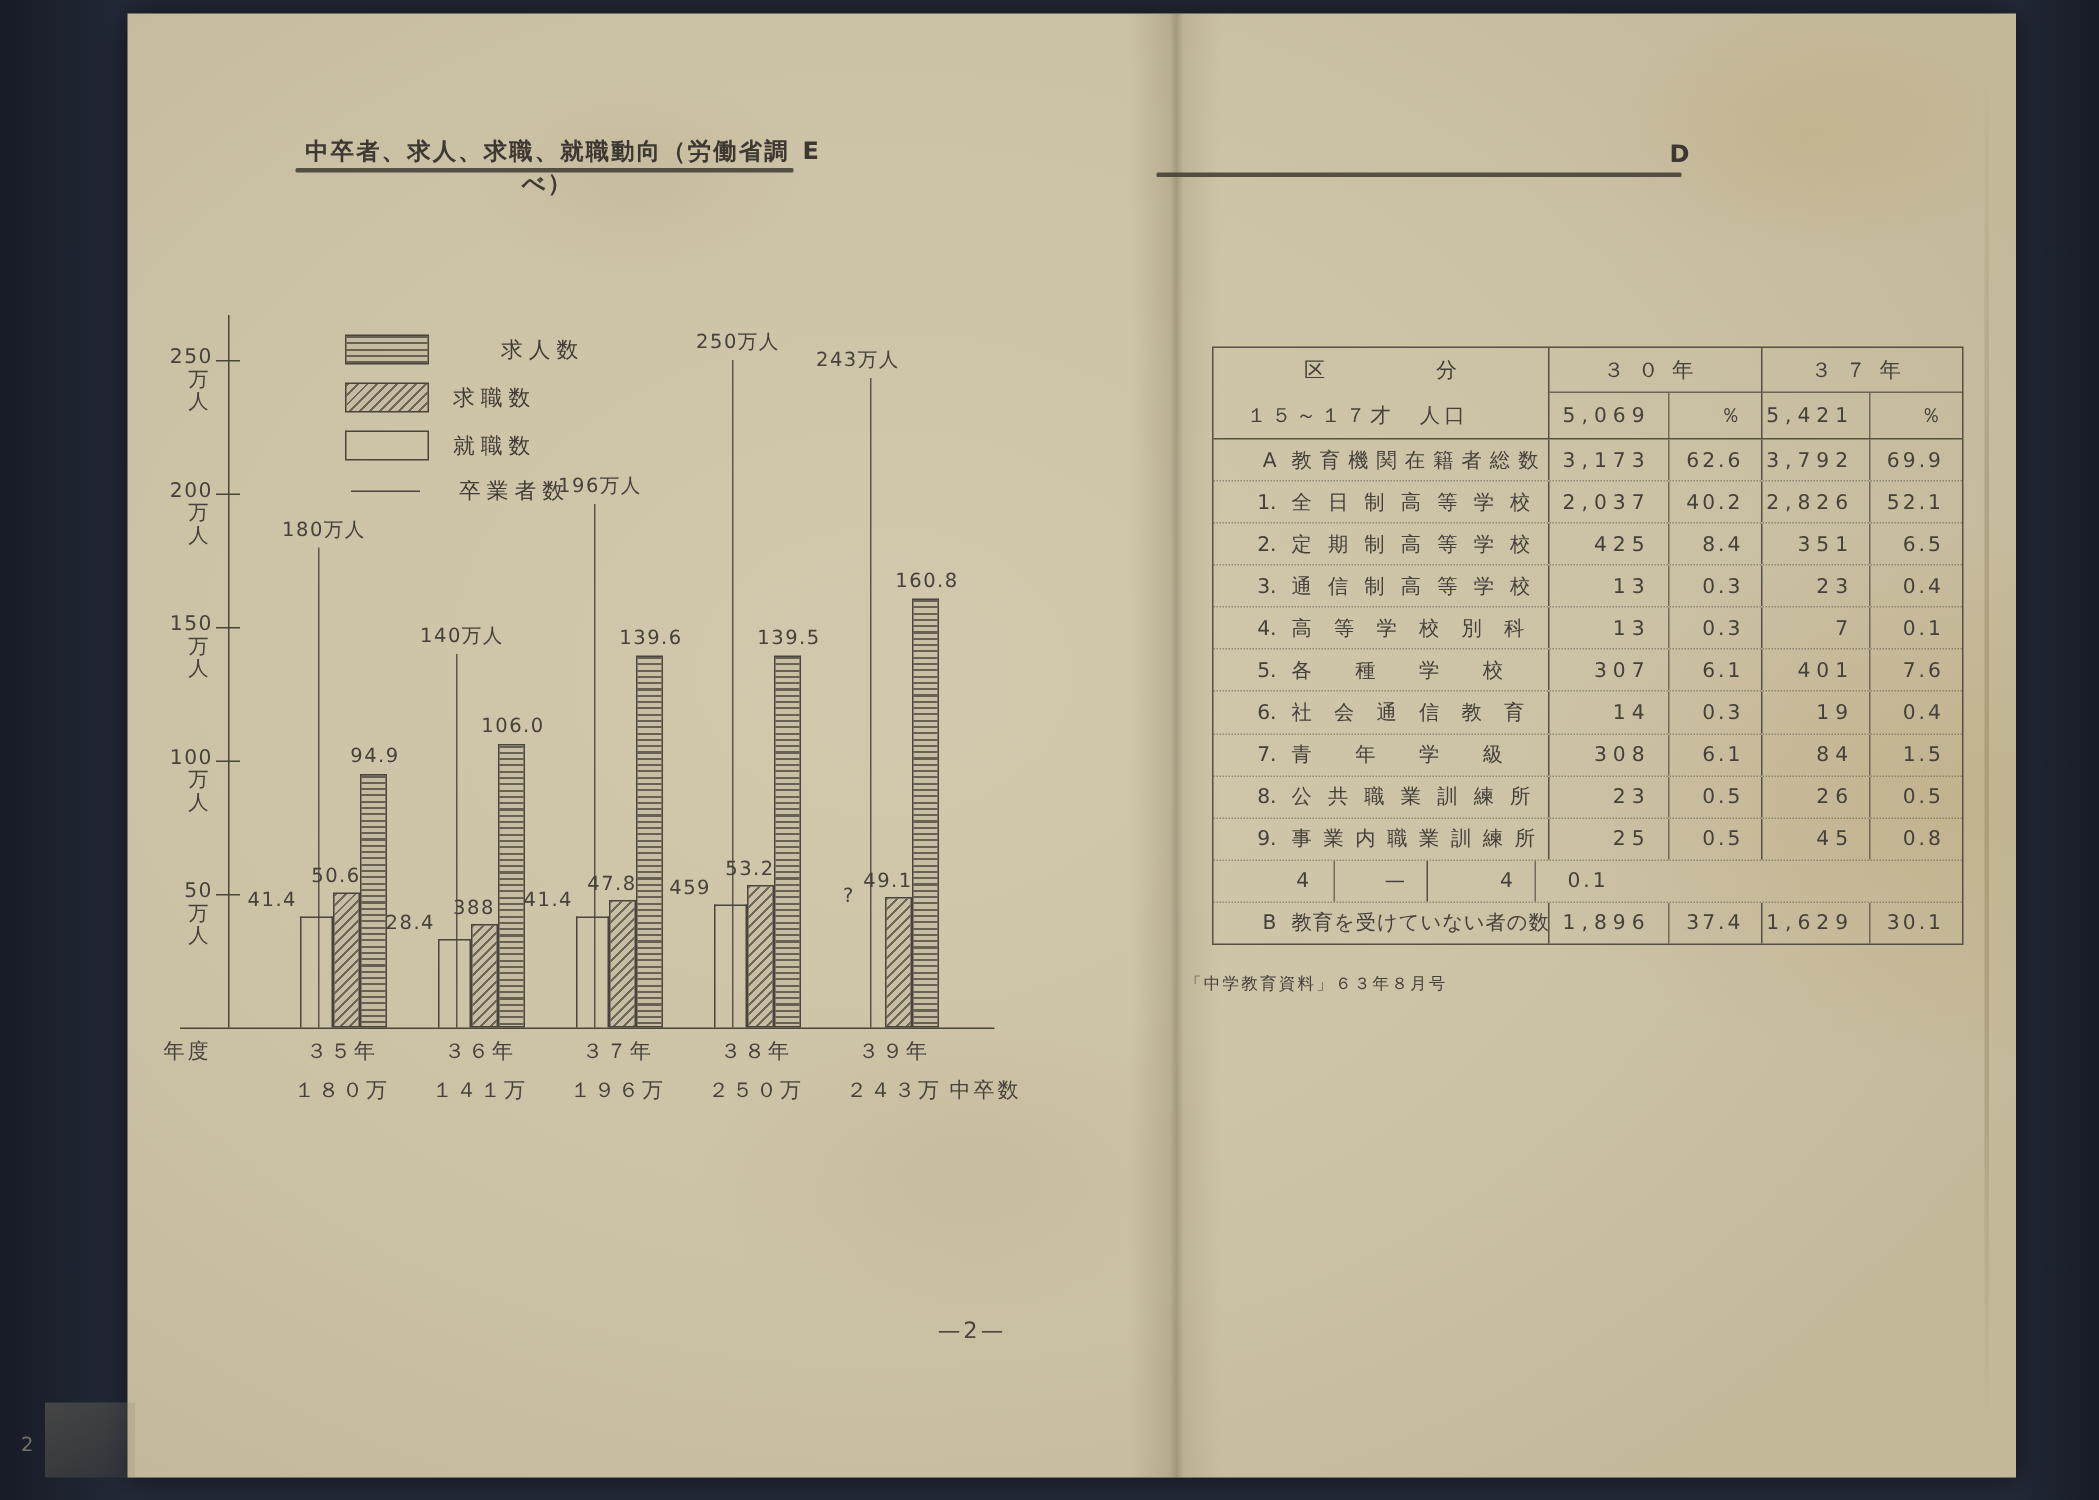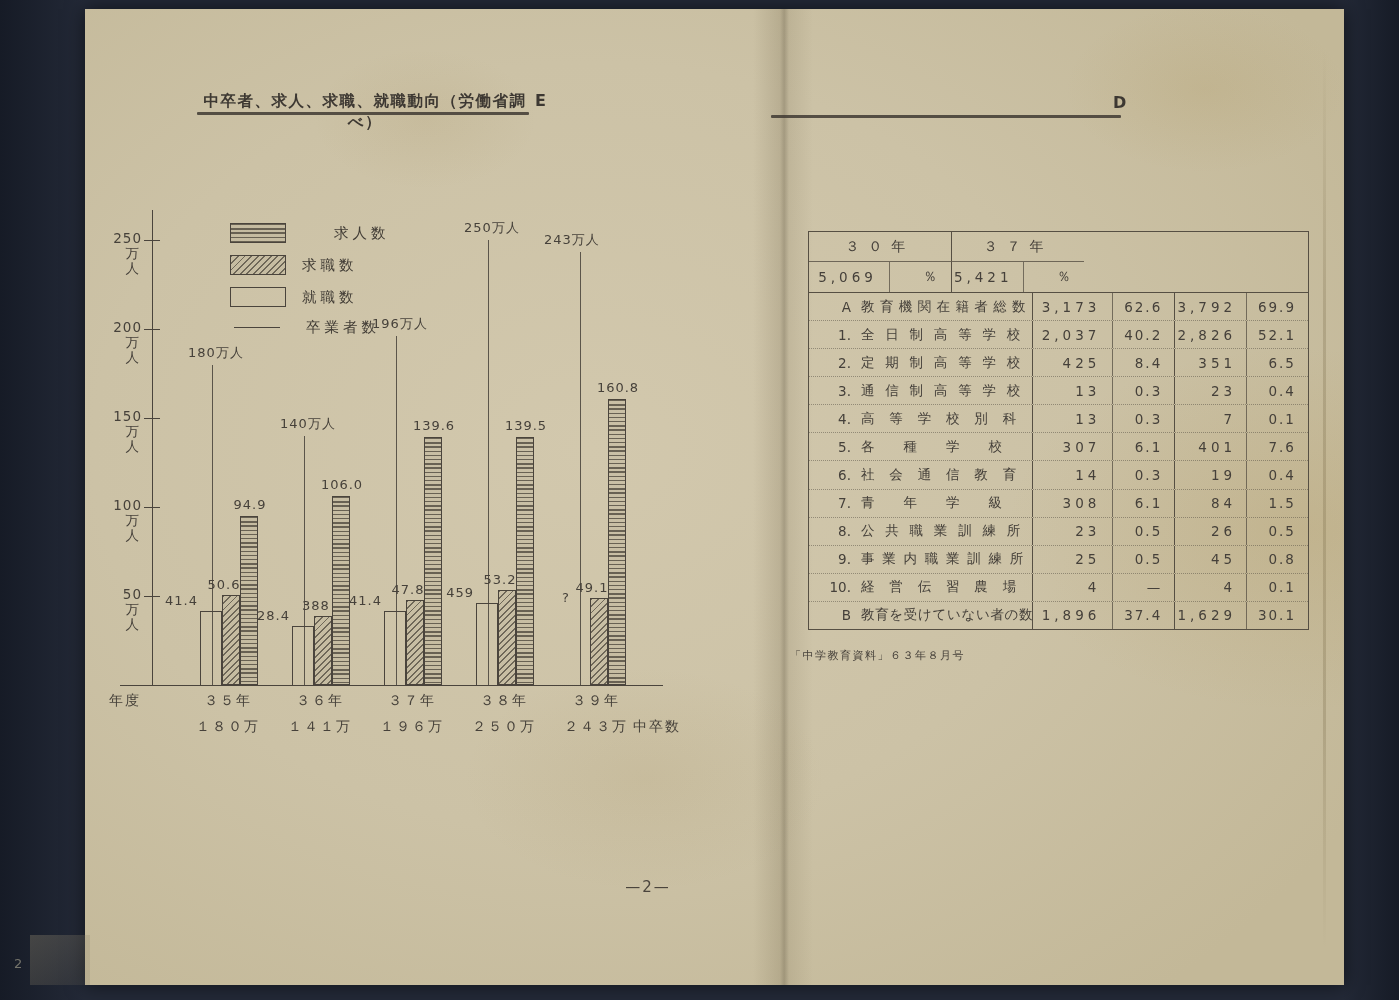--- a/index.html
+++ b/index.html
@@ -76,24 +76,26 @@
 
     <div class="title-row" style="left:112px;top:82px;width:336px;">中卒者、求人、求職、就職動向（労働省調べ）</div>
     <div class="suffix" style="left:450px;top:82px;">E</div>
     <div class="title-underline" style="left:112px;top:103px;width:332px;"></div>
 
     <div class="suffix" style="left:1028px;top:84px;">D</div>
     <div class="title-underline" style="left:686px;top:106px;width:350px;"></div>
 
     <div id="table-box">
         <div class="trow row-head">
+          <div class="tcell c-label" style="justify-content: center; font-size: 14px; letter-spacing: 8px;">区　　　分</div>
           <div class="tcell" style="width: 28.6%; border-right: 1.7px solid rgb(86, 79, 67); justify-content: center; font-size: 14px; letter-spacing: 9px; border-bottom: 1.2px solid rgba(86, 79, 67, 0.8);">３０年</div>
           <div class="tcell" style="width: 26.6%; justify-content: center; font-size: 14px; letter-spacing: 9px; border-bottom: 1.2px solid rgba(86, 79, 67, 0.8);">３７年</div>
         </div>
         <div class="trow row-sub">
+          <div class="tcell c-label" style="font-size: 13.5px; letter-spacing: 3px; padding-left: 22px;">１５～１７才　人口</div>
           <div class="tcell c-v30 t-num">5,069</div>
           <div class="tcell c-p30 t-pct">％</div>
           <div class="tcell c-v37 t-num">5,421</div>
           <div class="tcell c-p37 t-pct">％</div>
         </div>
         <div class="trow row-body">
           <div class="tcell c-label">
             <span class="t-prefix">A</span>
             <span class="t-rowlabel" style="letter-spacing: 5.38889px;">教育機関在籍者総数</span>
           </div>
@@ -186,24 +188,20 @@
           <div class="tcell c-label">
             <span class="t-prefix">9.</span>
             <span class="t-rowlabel" style="letter-spacing: 7.75px;">事業内職業訓練所</span>
           </div>
           <div class="tcell c-v30 t-num">25</div>
           <div class="tcell c-p30 t-pct">0.5</div>
           <div class="tcell c-v37 t-num">45</div>
           <div class="tcell c-p37 t-pct">0.8</div>
         </div>
         <div class="trow row-body">
-          <div class="tcell c-label">
-            <span class="t-prefix">10.</span>
-            <span class="t-rowlabel" style="letter-spacing: 14.8333px;">経営伝習農場</span>
-          </div>
           <div class="tcell c-v30 t-num">4</div>
           <div class="tcell c-p30 t-pct">—</div>
           <div class="tcell c-v37 t-num">4</div>
           <div class="tcell c-p37 t-pct">0.1</div>
         </div>
         <div class="trow row-body">
           <div class="tcell c-label">
             <span class="t-prefix">B</span>
             <span class="t-rowlabel" style="letter-spacing: 0.666667px;">教育を受けていない者の数</span>
           </div>

